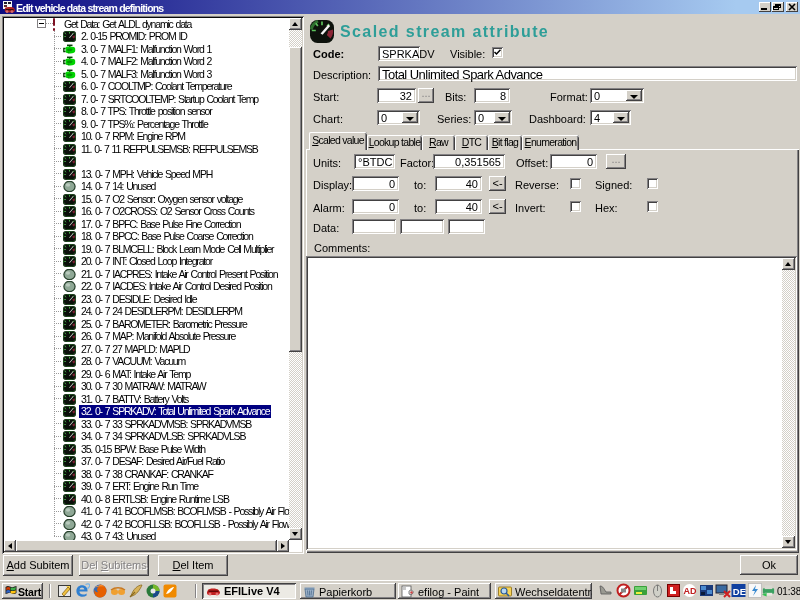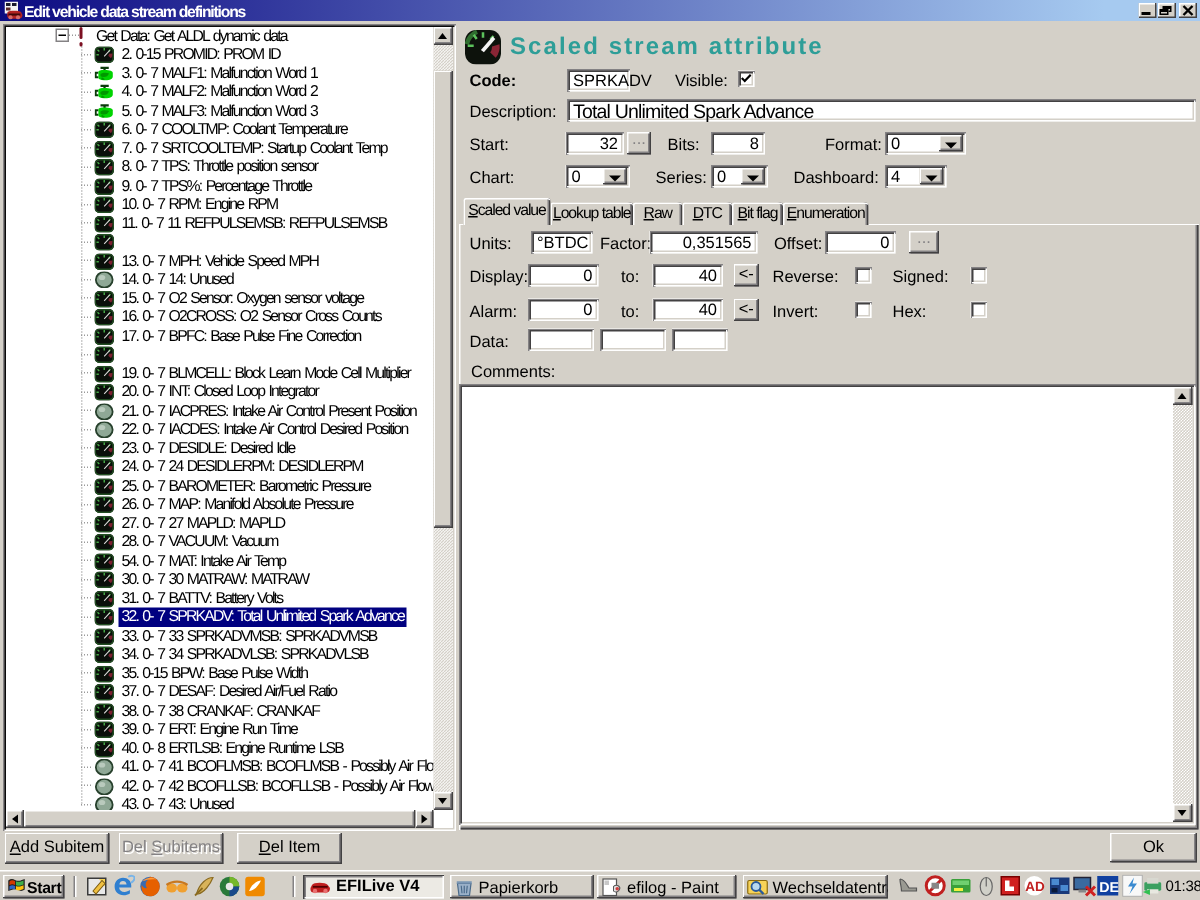--- a/index.html
+++ b/index.html
@@ -232,20 +232,21 @@
       </svg></div>
 <div class="trow" style="left:81px;top:217.8px">17. 0- 7 BPFC: Base Pulse Fine Correction</div>
 <div class="doth" style="left:54px;top:235.6px;width:8px"></div>
 <div class="ticon-g" style="left:63px;top:231.1px"><svg width="13" height="11" viewBox="0 0 13 11">
         <rect x="0" y="0" width="13" height="11" rx="3.2" fill="#0a0f0a"></rect>
         <rect x="0.5" y="0.5" width="12" height="10" rx="3" fill="none" stroke="#234f23" stroke-width="1"></rect>
         <path d="M2 2.2 L3.2 3.3 M6.5 1 L6.5 2.6 M10.6 2 L9.6 3.1 M1.3 5.5 L2.9 5.5" stroke="#46a846" stroke-width="1"></path>
         <path d="M12 4.6 A4.5 4.5 0 0 1 11 7.8 L9.2 6.1 A2.5 2.5 0 0 0 9.7 4.9 Z" fill="#7c2030"></path>
         <path d="M6.2 6.4 L9.9 2.3 L10.4 2.8 L6.7 6.9 Z" fill="#dcdcdc"></path>
       </svg></div>
+<div class="trow" style="left:81px;top:230.3px">18. 0- 7 BPCC: Base Pulse Coarse Correction</div>
 <div class="doth" style="left:54px;top:248.1px;width:8px"></div>
 <div class="ticon-g" style="left:63px;top:243.6px"><svg width="13" height="11" viewBox="0 0 13 11">
         <rect x="0" y="0" width="13" height="11" rx="3.2" fill="#0a0f0a"></rect>
         <rect x="0.5" y="0.5" width="12" height="10" rx="3" fill="none" stroke="#234f23" stroke-width="1"></rect>
         <path d="M2 2.2 L3.2 3.3 M6.5 1 L6.5 2.6 M10.6 2 L9.6 3.1 M1.3 5.5 L2.9 5.5" stroke="#46a846" stroke-width="1"></path>
         <path d="M12 4.6 A4.5 4.5 0 0 1 11 7.8 L9.2 6.1 A2.5 2.5 0 0 0 9.7 4.9 Z" fill="#7c2030"></path>
         <path d="M6.2 6.4 L9.9 2.3 L10.4 2.8 L6.7 6.9 Z" fill="#dcdcdc"></path>
       </svg></div>
 <div class="trow" style="left:81px;top:242.8px">19. 0- 7 BLMCELL: Block Learn Mode Cell Multiplier</div>
 <div class="doth" style="left:54px;top:260.6px;width:8px"></div>
@@ -324,21 +325,21 @@
       </svg></div>
 <div class="trow" style="left:81px;top:355.3px">28. 0- 7 VACUUM: Vacuum</div>
 <div class="doth" style="left:54px;top:373.1px;width:8px"></div>
 <div class="ticon-g" style="left:63px;top:368.6px"><svg width="13" height="11" viewBox="0 0 13 11">
         <rect x="0" y="0" width="13" height="11" rx="3.2" fill="#0a0f0a"></rect>
         <rect x="0.5" y="0.5" width="12" height="10" rx="3" fill="none" stroke="#234f23" stroke-width="1"></rect>
         <path d="M2 2.2 L3.2 3.3 M6.5 1 L6.5 2.6 M10.6 2 L9.6 3.1 M1.3 5.5 L2.9 5.5" stroke="#46a846" stroke-width="1"></path>
         <path d="M12 4.6 A4.5 4.5 0 0 1 11 7.8 L9.2 6.1 A2.5 2.5 0 0 0 9.7 4.9 Z" fill="#7c2030"></path>
         <path d="M6.2 6.4 L9.9 2.3 L10.4 2.8 L6.7 6.9 Z" fill="#dcdcdc"></path>
       </svg></div>
-<div class="trow" style="left:81px;top:367.8px">54. 0- 7 MAT: Intake Air Temp</div>
+<div class="trow" style="left:81px;top:367.8px">29. 0- 6 MAT: Intake Air Temp</div>
 <div class="doth" style="left:54px;top:385.6px;width:8px"></div>
 <div class="ticon-g" style="left:63px;top:381.1px"><svg width="13" height="11" viewBox="0 0 13 11">
         <rect x="0" y="0" width="13" height="11" rx="3.2" fill="#0a0f0a"></rect>
         <rect x="0.5" y="0.5" width="12" height="10" rx="3" fill="none" stroke="#234f23" stroke-width="1"></rect>
         <path d="M2 2.2 L3.2 3.3 M6.5 1 L6.5 2.6 M10.6 2 L9.6 3.1 M1.3 5.5 L2.9 5.5" stroke="#46a846" stroke-width="1"></path>
         <path d="M12 4.6 A4.5 4.5 0 0 1 11 7.8 L9.2 6.1 A2.5 2.5 0 0 0 9.7 4.9 Z" fill="#7c2030"></path>
         <path d="M6.2 6.4 L9.9 2.3 L10.4 2.8 L6.7 6.9 Z" fill="#dcdcdc"></path>
       </svg></div>
 <div class="trow" style="left:81px;top:380.3px">30. 0- 7 30 MATRAW: MATRAW</div>
 <div class="doth" style="left:54px;top:398.1px;width:8px"></div>

